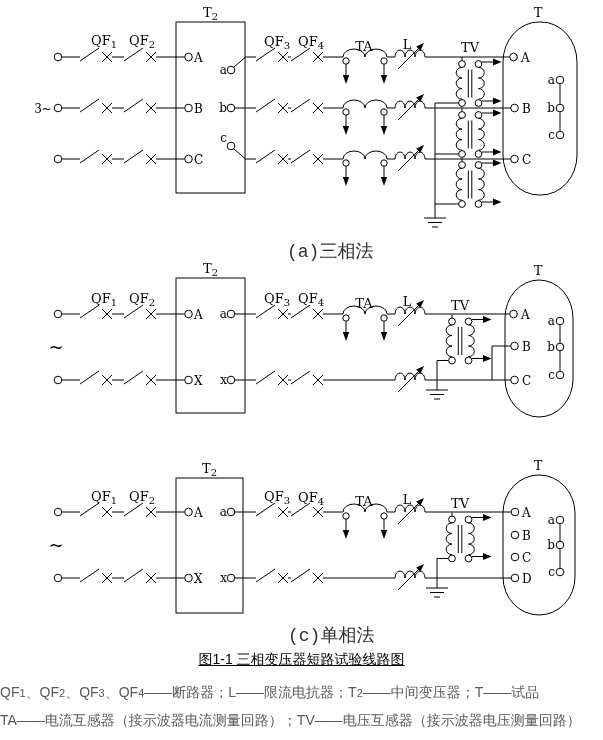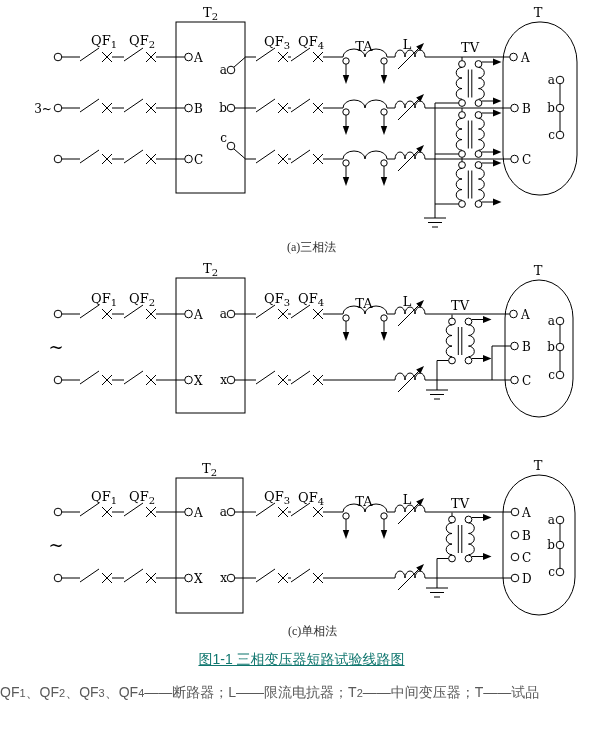--- a/index.html
+++ b/index.html
@@ -5,23 +5,23 @@
   html,body{margin:0;padding:0;background:#ffffff;}
   #stage{position:relative;width:603px;height:740px;background:#ffffff;overflow:hidden;
          font-family:"Liberation Sans",sans-serif;}
   svg{position:absolute;left:0;top:0;}
   .ckt line,.ckt path,.ckt rect,.ckt circle,.ckt use{stroke:#000;fill:none;stroke-width:1;}
   .ckt .fill{fill:#000;stroke:none;}
   .ckt circle.node{fill:#fff;}
   .ckt text{stroke:none;fill:#000;font-family:"DejaVu Serif","Liberation Serif",serif;font-size:13px;}
   .ckt text.small{font-size:12px;}
   .ckt tspan.ss{font-size:10px;}
-  .cap{position:absolute;color:#2f2f2f;font-size:12px;white-space:nowrap;
-       font-family:Liberation Serif, serif;}
-  .figtitle{position:absolute;left:0;width:603px;text-align:center;color:#0f766e;
+  .cap{position:absolute;color:#2f2f2f;font-size:18px;white-space:nowrap;
+       font-family:Liberation Mono, monospace;}
+  .figtitle{position:absolute;left:0;width:603px;text-align:center;color:#000000;
             font-size:14px;text-decoration:underline;white-space:nowrap;}
   .legend{position:absolute;left:0;width:530px;text-align:center;color:#595959;
           font-size:14px;white-space:nowrap;}
   .legend .sub{font-size:11px;}
 </style>
 </head>
 <body>
 
 <div id="stage">
 
@@ -316,14 +316,15 @@
   </g>
 </svg>
 
 <div class="cap" style="left:287px;top:239px">(a)三相法</div>
 <div class="cap" style="left:288px;top:623px">(c)单相法</div>
 
 <div class="figtitle" style="top:651px">图1-1 三相变压器短路试验线路图</div>
 
 <div class="legend" style="top:684px"><span>QF</span><span class="sub">1</span><span>、QF</span><span class="sub">2</span><span>、QF</span><span class="sub">3</span><span>、QF</span><span class="sub">4</span><span>——断路器；L——限流电抗器；T</span><span class="sub">2</span><span>——中间变压器；T——试品</span></div>
 
+<div class="legend" style="top:712px">TA——电流互感器（接示波器电流测量回路）；TV——电压互感器（接示波器电压测量回路）</div>
 
 </div>
 
 </body></html>

